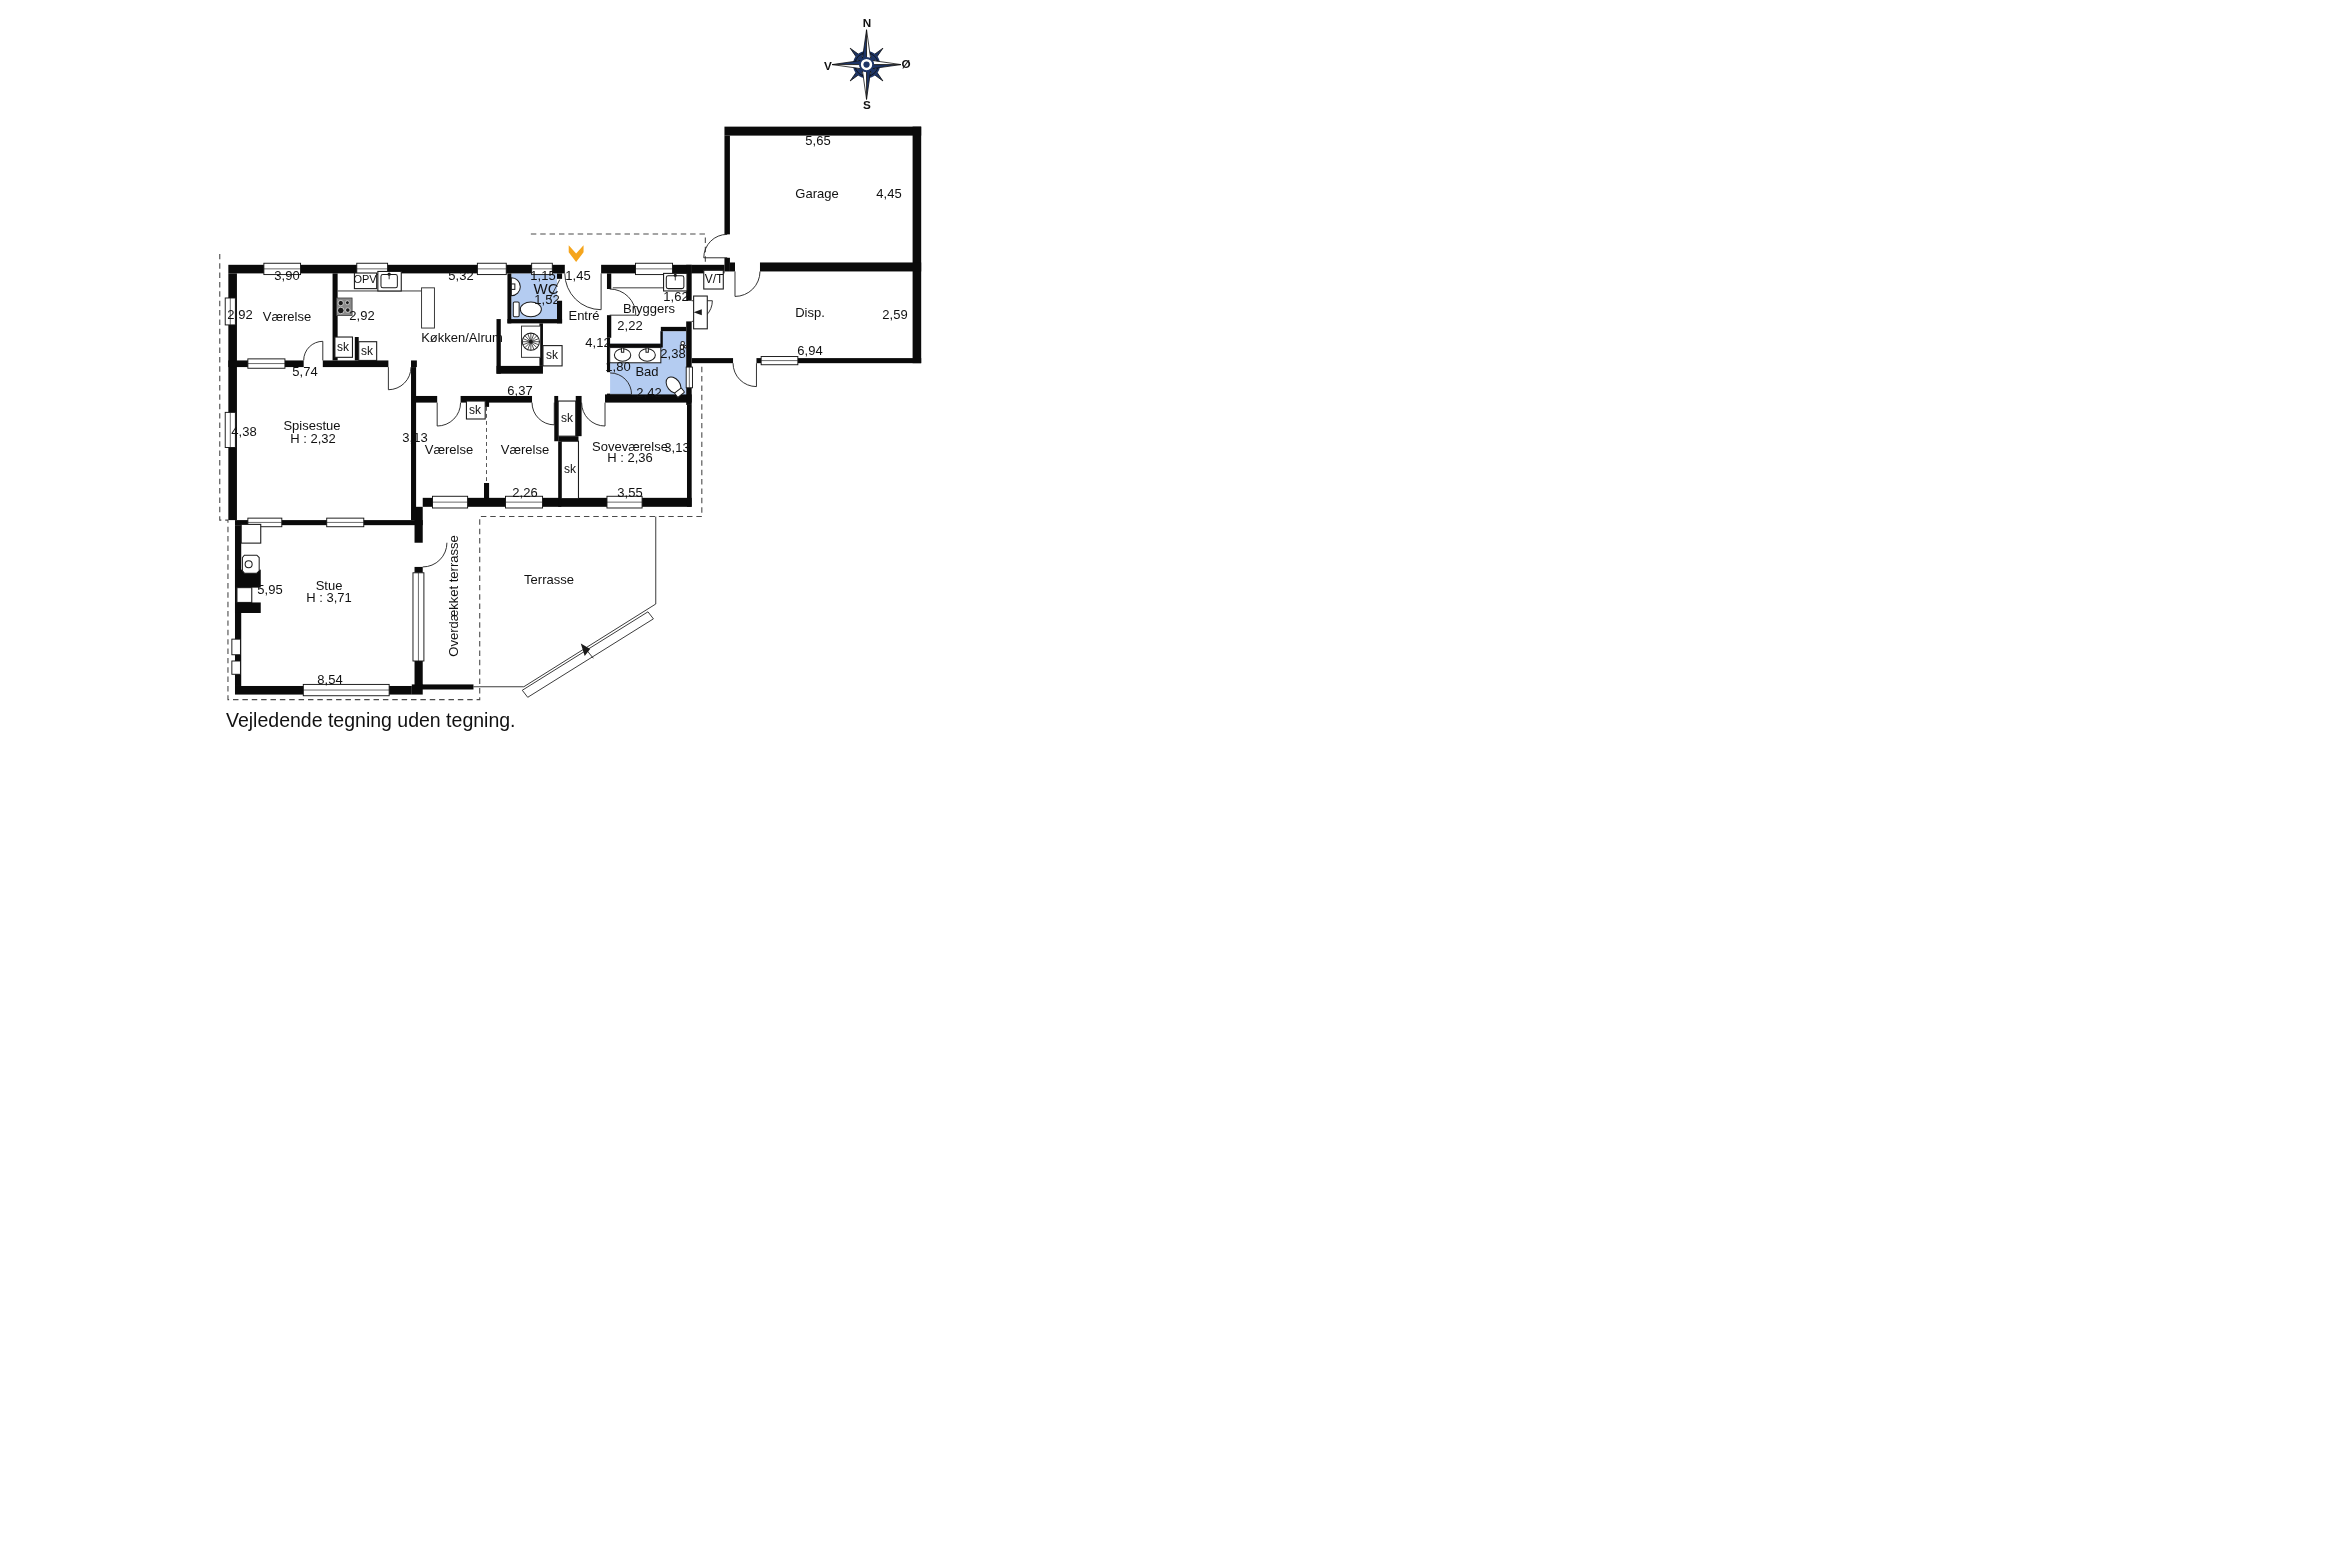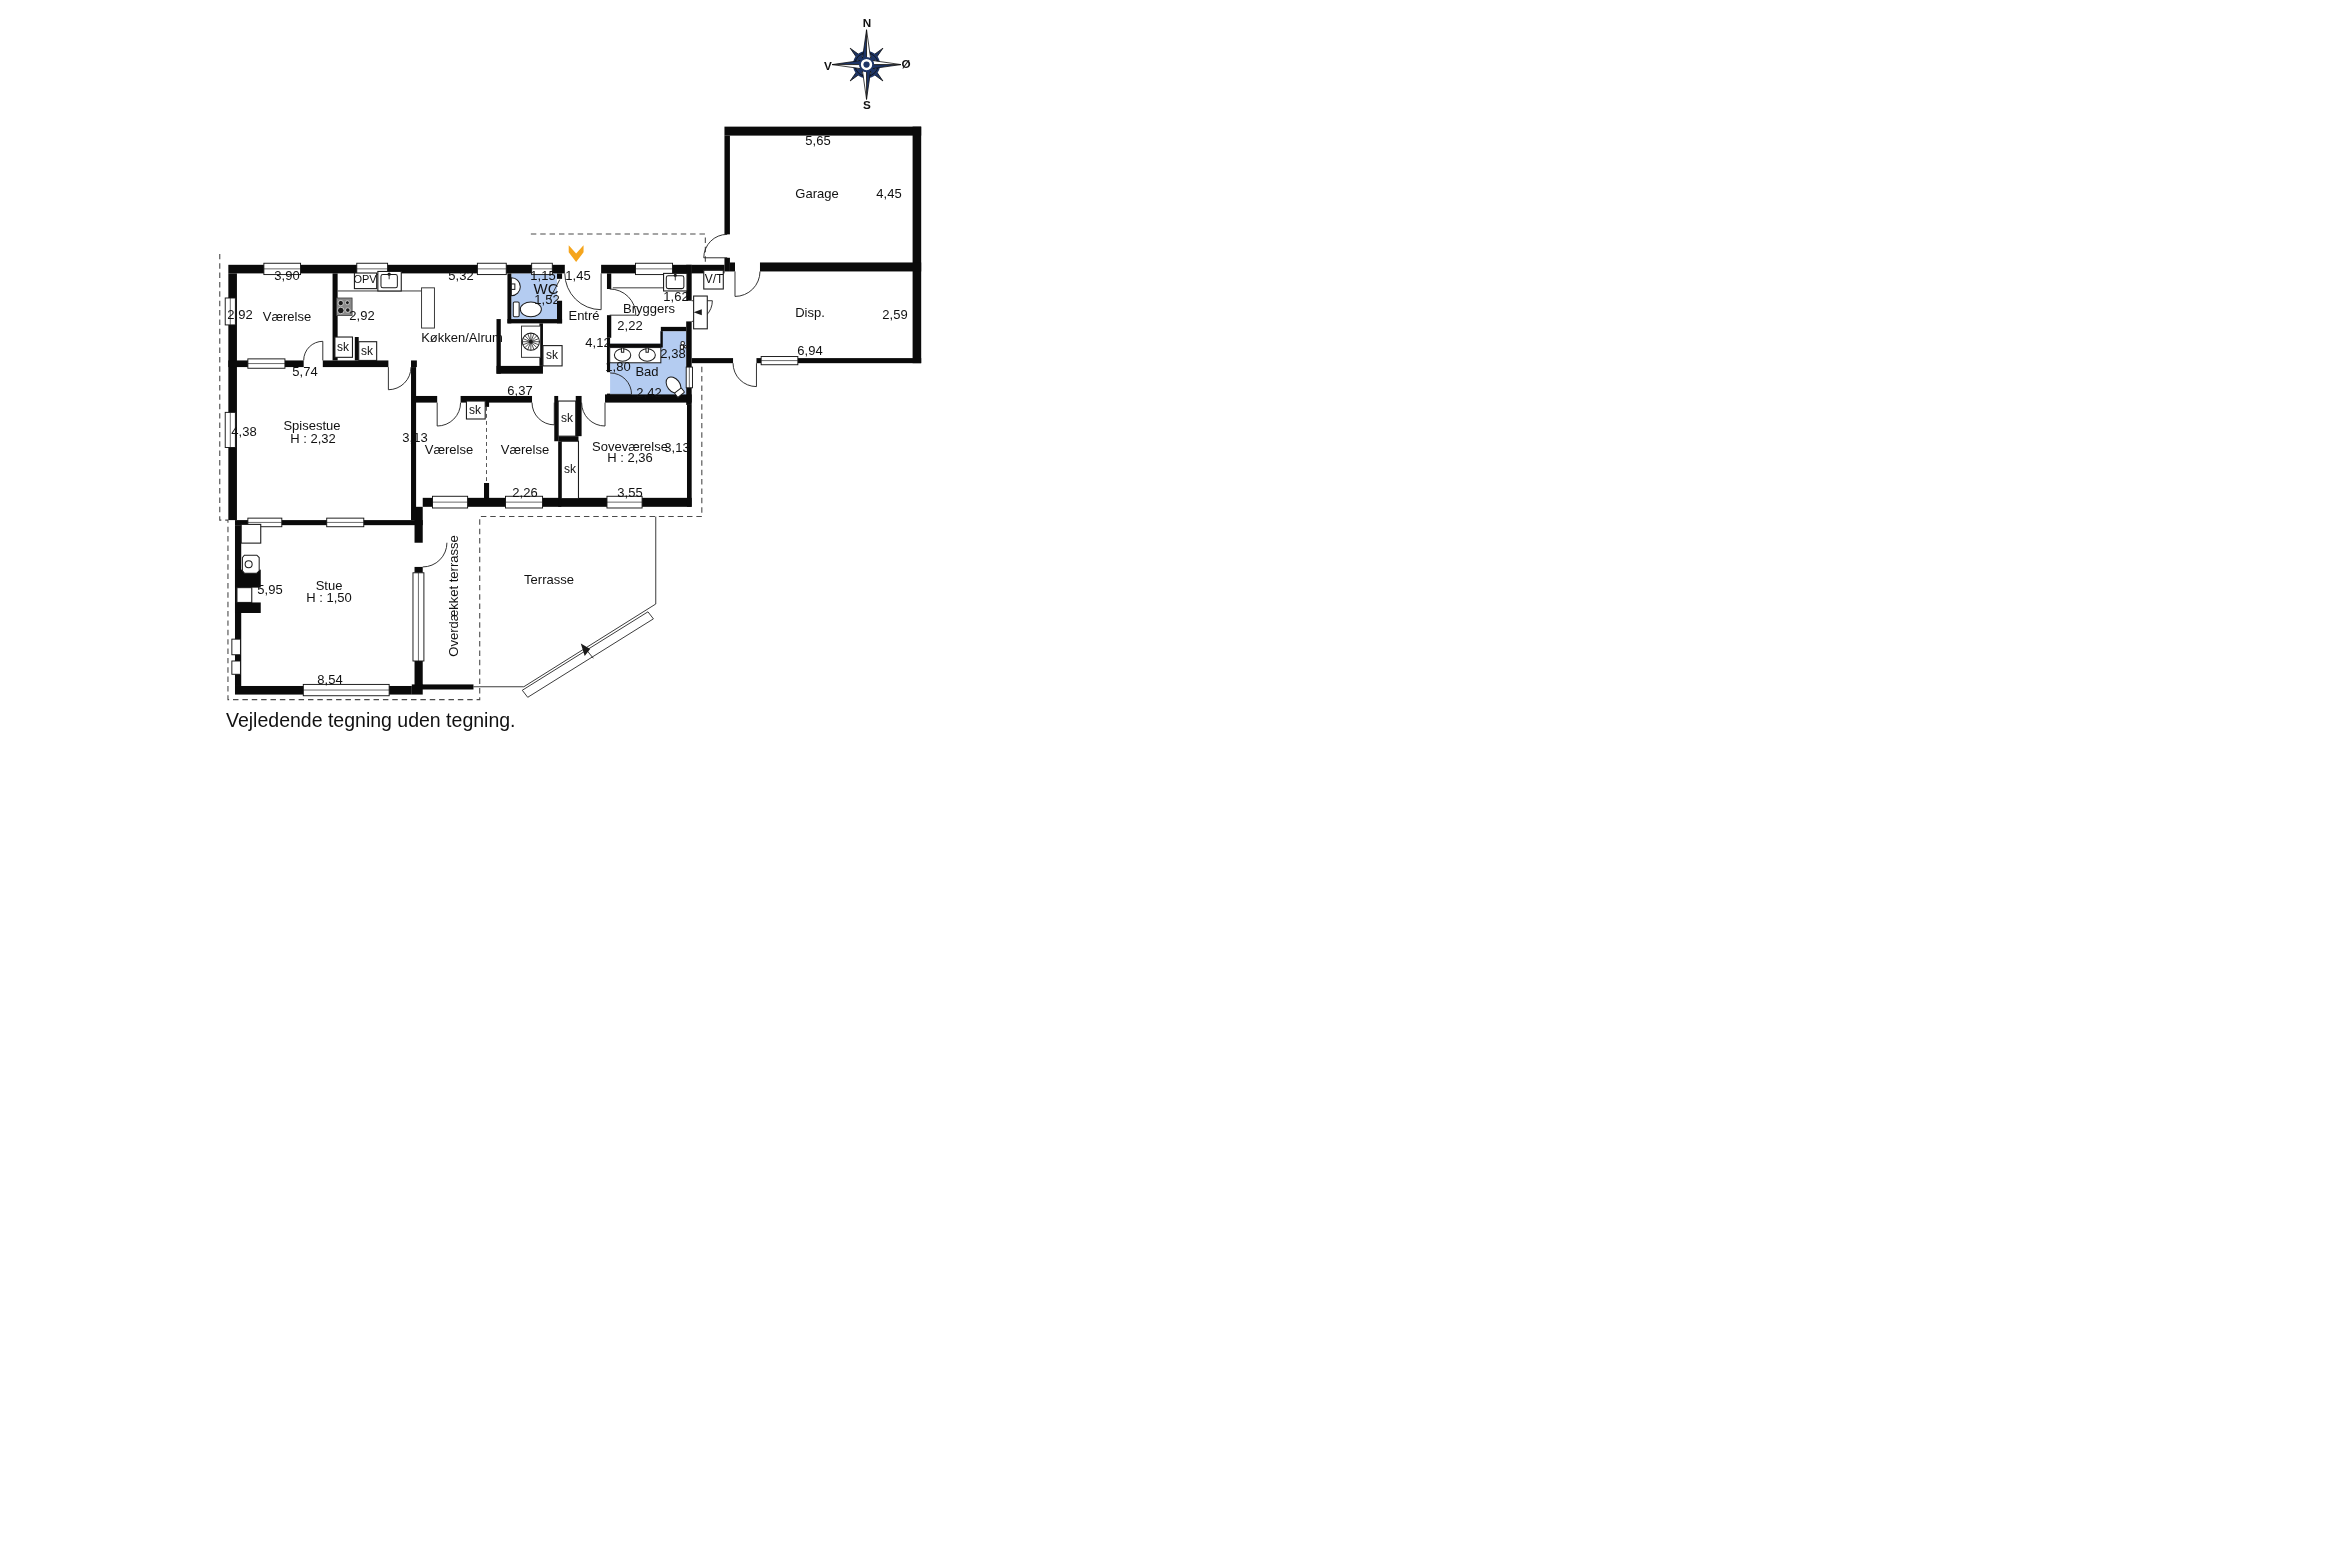--- a/index.html
+++ b/index.html
@@ -371,21 +371,21 @@
 
   <div class="lbl" style="left:525px;top:450px">Værelse</div>
   <div class="lbl" style="left:525px;top:493px">2,26</div>
 
   <div class="lbl" style="left:630px;top:447px">Soveværelse</div>
   <div class="lbl" style="left:630px;top:458px">H : 2,36</div>
   <div class="lbl" style="left:677px;top:448px">3,13</div>
   <div class="lbl" style="left:630px;top:493px">3,55</div>
 
   <div class="lbl" style="left:329px;top:586px">Stue</div>
-  <div class="lbl" style="left:329px;top:598px">H : 1,50</div>
+  <div class="lbl" style="left:329px;top:598px">H : 3,71</div>
   <div class="lbl" style="left:270px;top:590px">5,95</div>
   <div class="lbl" style="left:330px;top:680px">8,54</div>
 
   <div class="lbl" style="left:549px;top:580px">Terrasse</div>
   <div class="lbl vert" style="left:454px;top:596px">Overdækket terrasse</div>
 
   <div class="lbl sm" style="left:343px;top:347px">sk</div>
   <div class="lbl sm" style="left:367px;top:351px">sk</div>
   <div class="lbl sm" style="left:552px;top:355px">sk</div>
   <div class="lbl sm" style="left:475px;top:410px">sk</div>

